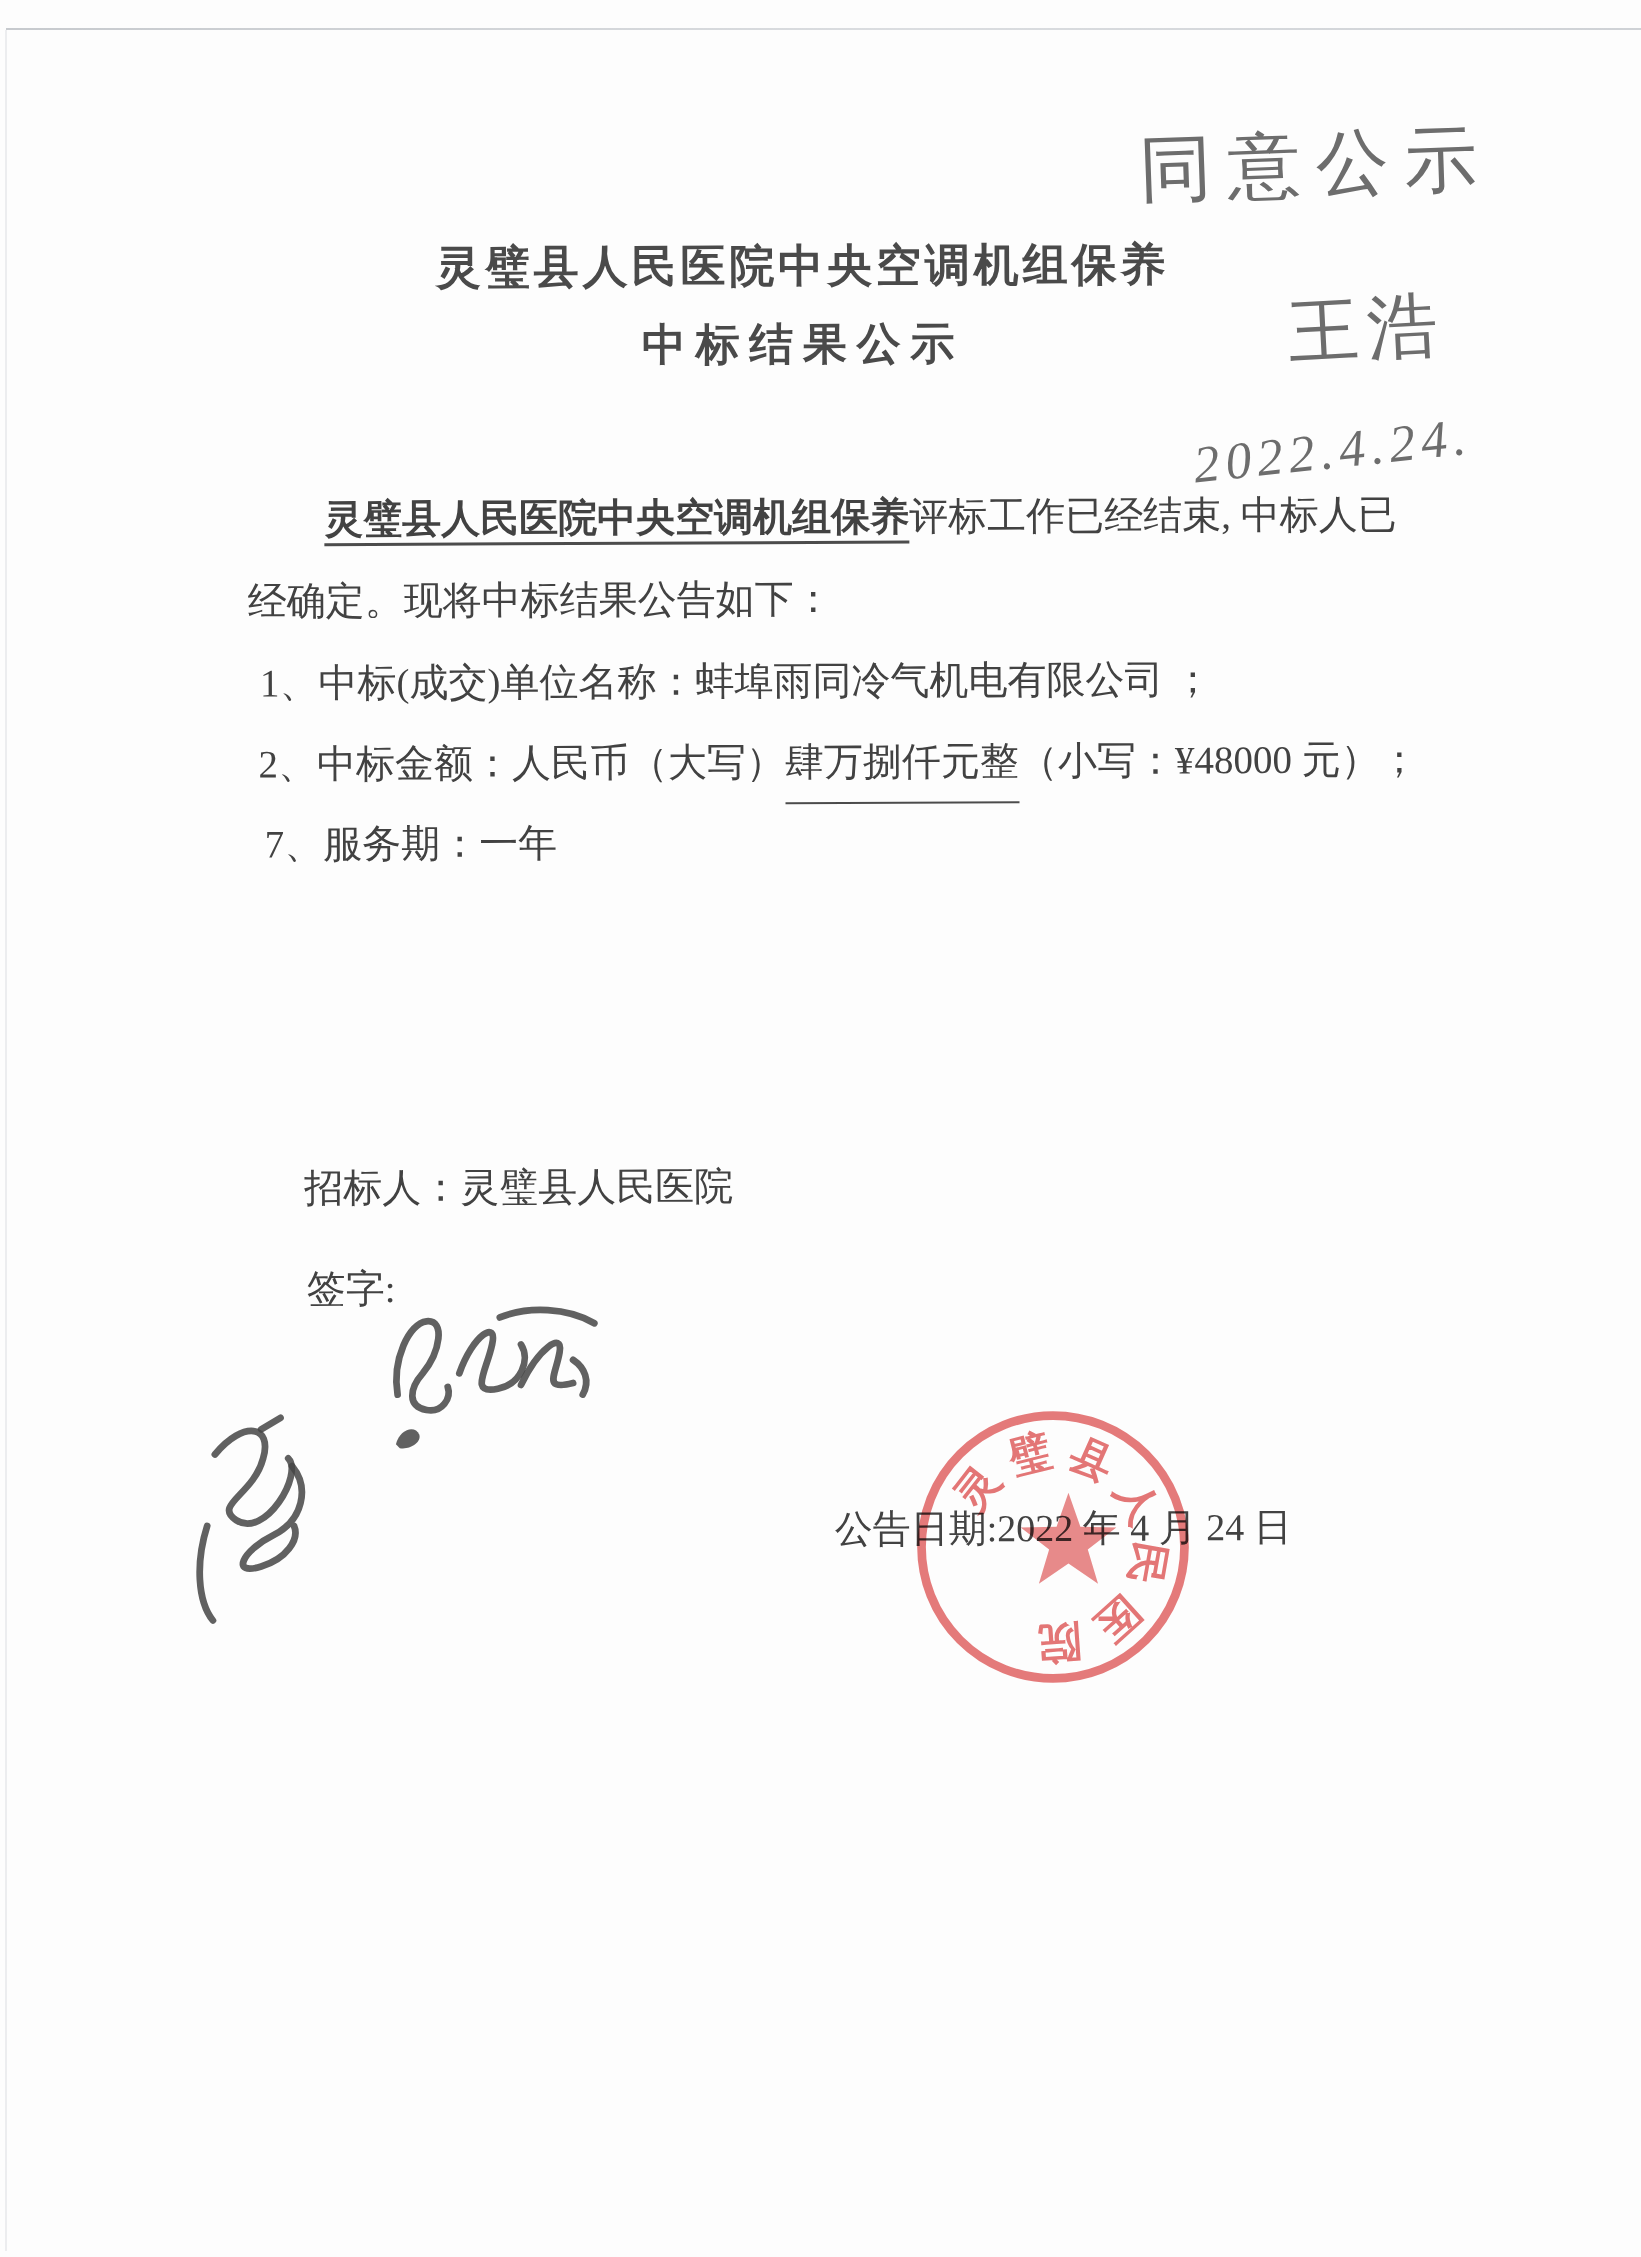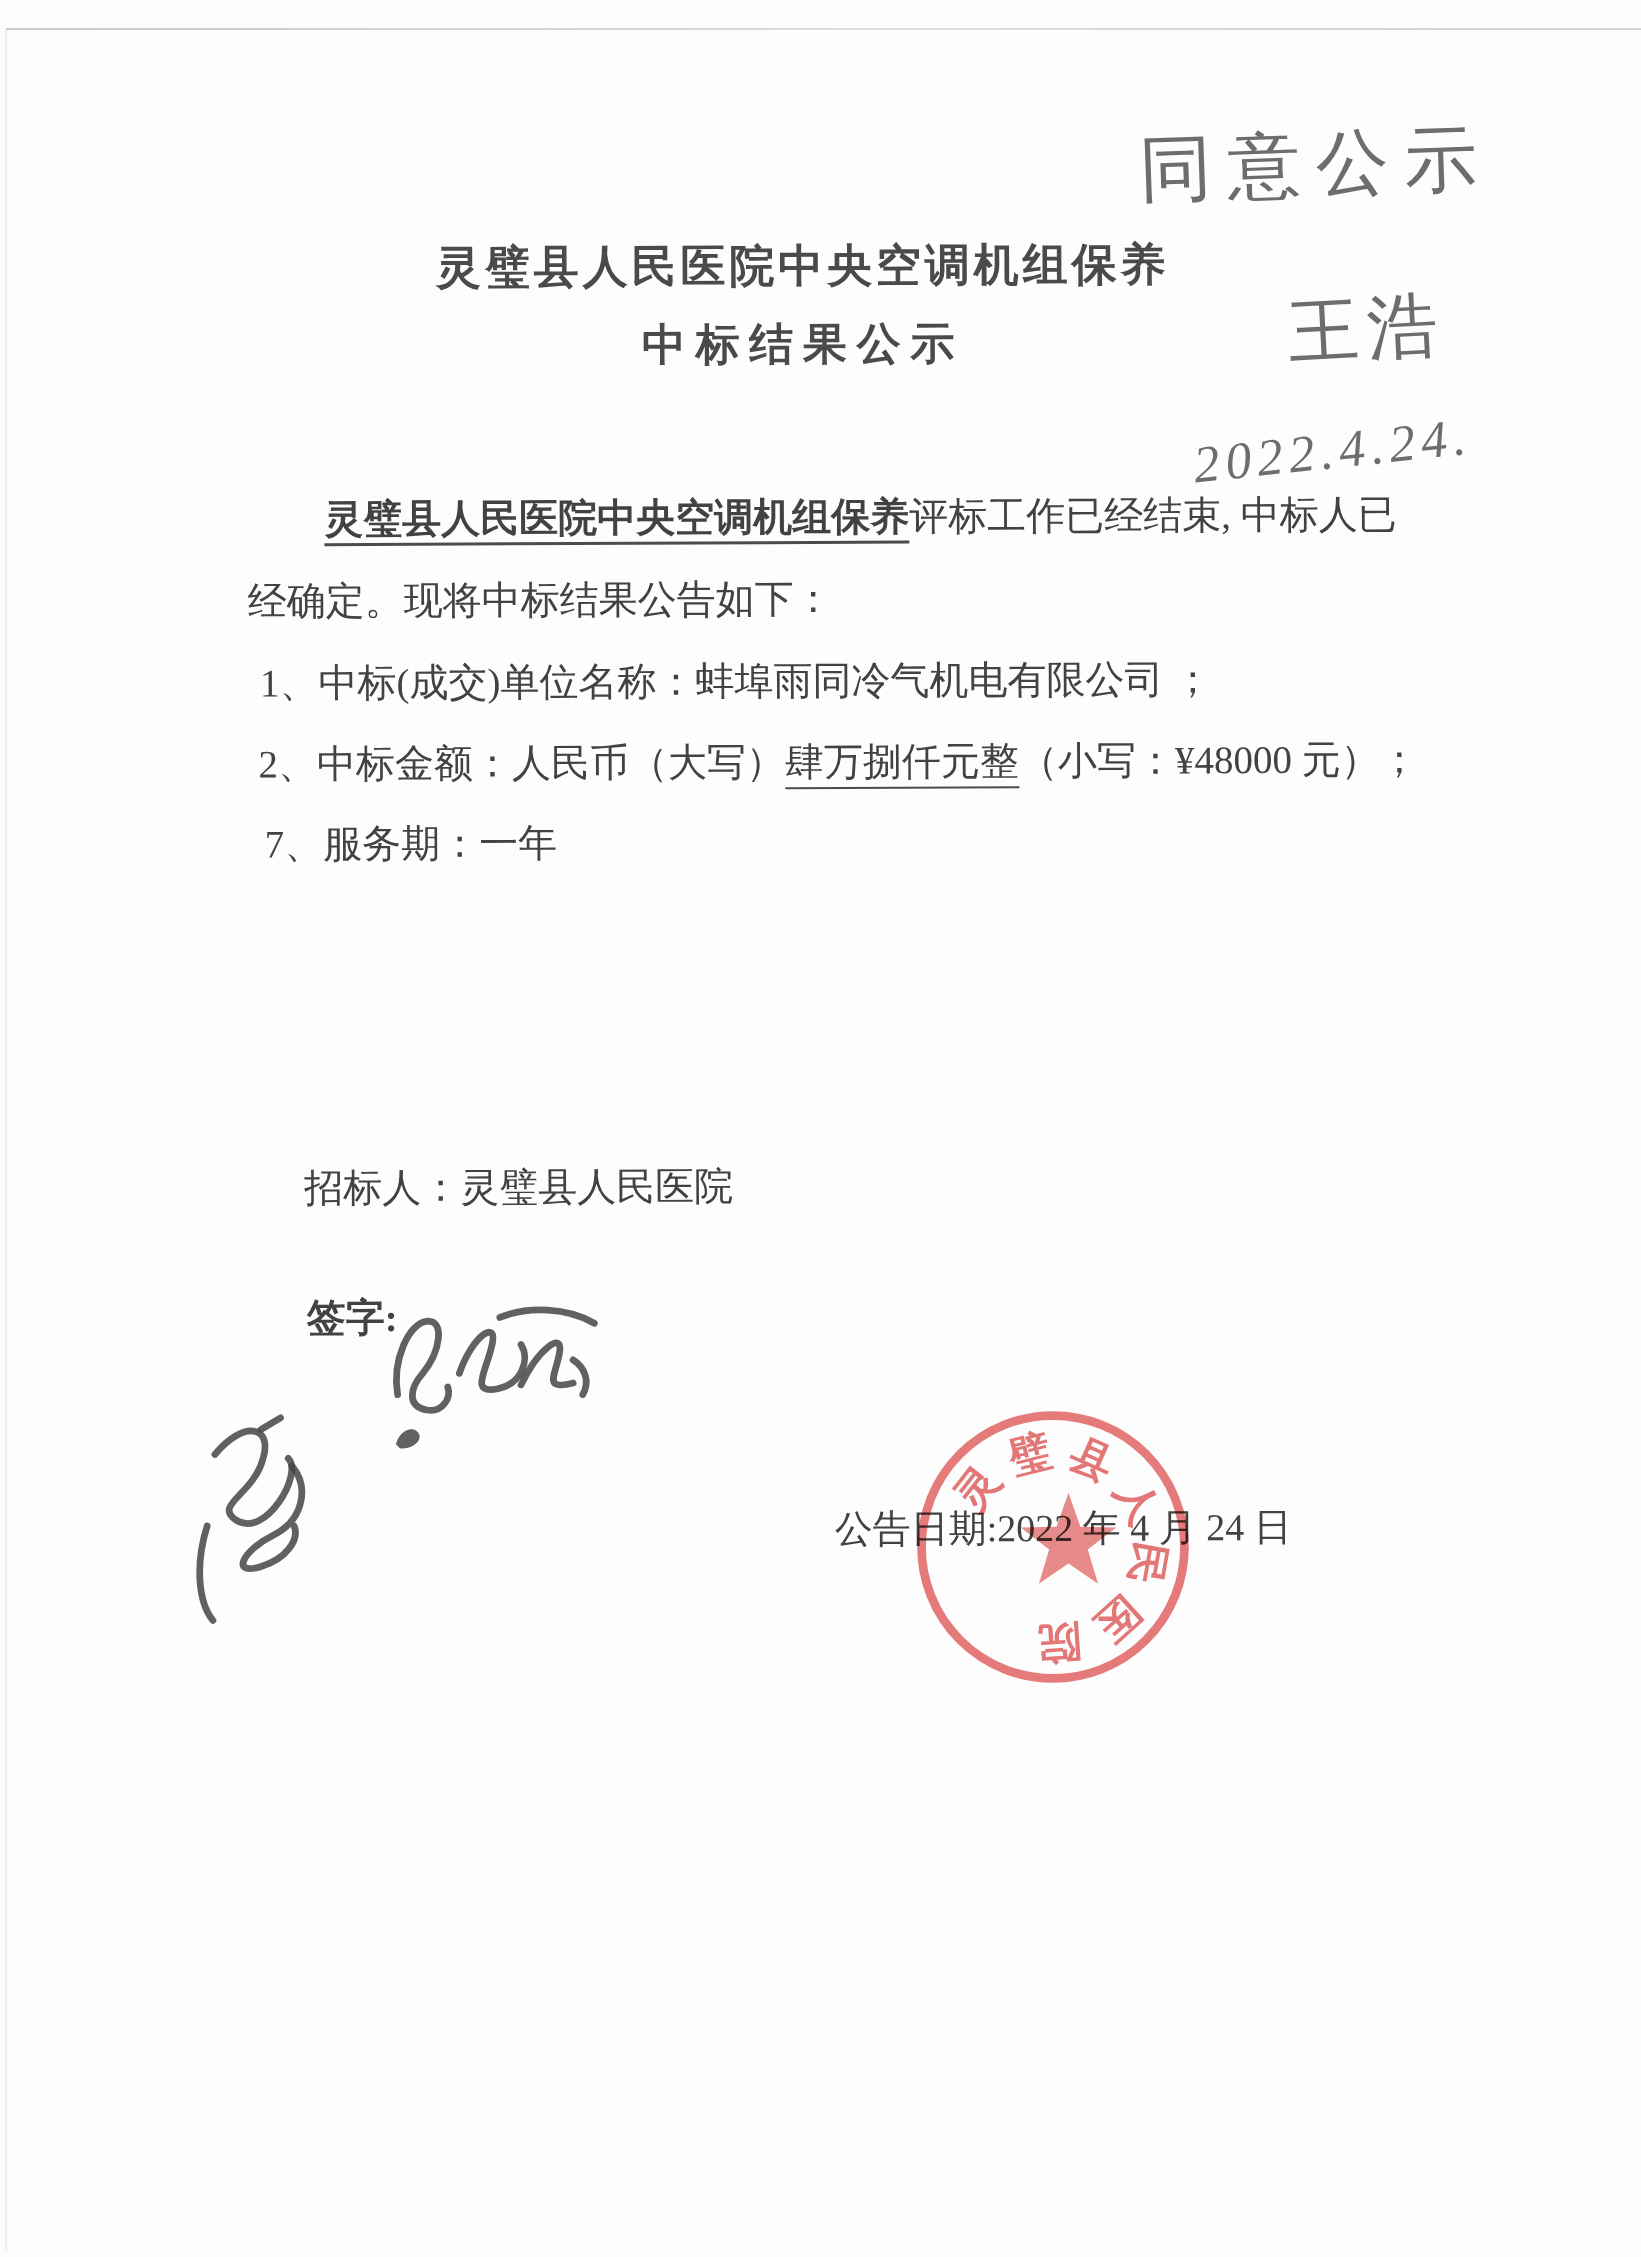--- a/index.html
+++ b/index.html
@@ -8,29 +8,29 @@
   .scan-top{position:absolute;top:28px;left:5.8px;right:0;height:1.9px;
             background:linear-gradient(90deg,#b9bdc2,#d2d5d9 55%,#c3c7cc);opacity:.8;}
   .scan-left{position:absolute;top:30px;left:4.8px;width:1.9px;height:2221px;background:#d7dadd;opacity:.45;}
   .doc{position:absolute;inset:0;transform:rotate(-0.25deg);transform-origin:50% 0;}
   .line{position:absolute;white-space:nowrap;font-size:39px;line-height:1.15;color:#424242;}
   .title{position:absolute;left:0;width:1603px;text-align:center;
          font-family:"Liberation Sans",sans-serif;font-weight:700;color:#4a4a4a;}
   .title1{top:236px;font-size:45px;letter-spacing:3.9px;}
   .title2{top:315px;font-size:44px;letter-spacing:9.7px;}
   .u-bold{font-weight:700;border-bottom:3.9px solid #4c4c4c;padding-bottom:2.9px;}
-  .u{border-bottom:2.9px solid #4c4c4c;padding-bottom:4px;}
+  .u{border-bottom:2.9px solid #4c4c4c;padding-bottom:19px;}
   .para1{left:247px;top:495px;}
   .para1 .indent{display:inline-block;width:75px;}
   .para2{left:245px;top:577px;}
   .item1{left:257px;top:659px;}
   .item2{left:255px;top:740px;}
   .item3{left:261px;top:820px;}
   .tenderer{left:299px;top:1164px;}
-  .signlabel{left:301px;top:1294px;font-weight:bold;}
+  .signlabel{left:301px;top:1265px;}
   .pubdate{left:828px;top:1508px;font-size:38px;z-index:1;}
   .note{position:absolute;white-space:nowrap;color:#6d6d6d;font-family:"Liberation Serif",serif;}
   .note1{left:1139px;top:116px;font-size:73px;letter-spacing:15.4px;transform:rotate(-2deg);}
   .note2{left:1288px;top:282px;font-size:71px;letter-spacing:7.7px;transform:rotate(-3deg);}
   .note3{left:1193px;top:421px;font-size:52px;font-style:italic;letter-spacing:5.8px;transform:rotate(-6deg);}
   .sig{position:absolute;}
   .sig path{stroke:#454545;stroke-width:7;fill:none;stroke-linecap:round;stroke-linejoin:round;opacity:.85;}
   .stamp{position:absolute;left:908px;top:1402px;width:290px;height:290px;mix-blend-mode:multiply;z-index:2;}
   .seal-ring{fill:none;stroke:var(--stamp,#e05a5a);stroke-width:9;opacity:.8;}
   .seal-star{fill:var(--stamp,#e05a5a);opacity:.7;}

